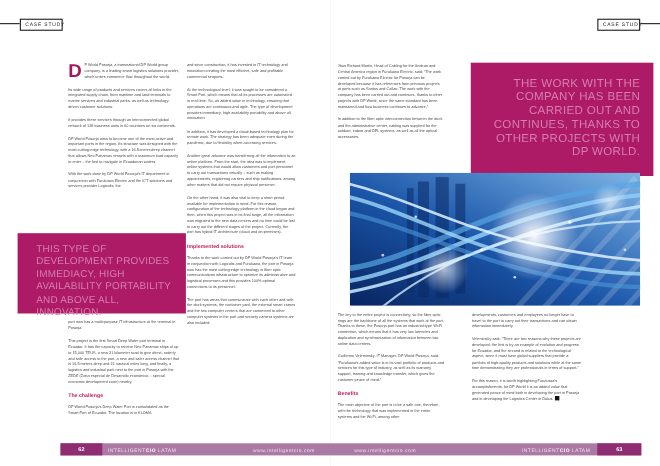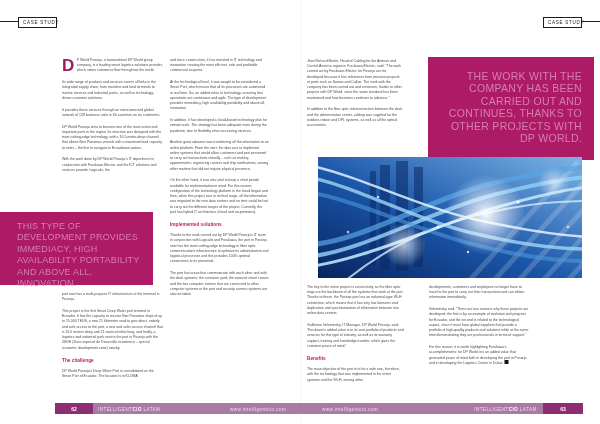--- a/index.html
+++ b/index.html
@@ -26,21 +26,21 @@
   .dropcap{float:left;color:#9f1a5e;font-weight:bold;font-size:34px;line-height:27px;margin:2px 5px 0 0;}
   #col1-top{left:62px;top:57px;width:202px;}
   #col2{left:170px;top:57px;width:198px;}
   #col1-bottom{left:62px;top:291px;width:202px;}
   #col3{left:307px;top:58px;width:192px;}
   #colA{left:307px;top:284px;width:196px;}
   #colB{left:429px;top:284px;width:200px;}
   .endmark{display:inline-block;width:8px;height:8px;background:#141414;margin-left:3px;vertical-align:baseline;}
   
   .quote-box{position:absolute;background:#ad1a66;color:#d77fb0;text-transform:uppercase;}
-  #quote-left{left:0;top:212px;width:153px;height:73px;font-size:9px;line-height:11.4px;
+  #quote-left{left:16px;top:212px;width:153px;height:73px;font-size:9px;line-height:11.4px;
     letter-spacing:0.2px;padding:9px 2px 16px 17px;box-sizing:border-box;text-align:left;}
   #quote-right{left:428px;top:57px;width:166px;height:103px;font-size:10.5px;line-height:12.4px;
     letter-spacing:0.3px;padding:13px 12px 0 6px;box-sizing:border-box;text-align:right;}
   
   .photo{position:absolute;left:318px;top:157px;width:264px;height:121px;}
   .photo svg{display:block;width:100%;height:100%;}
   
   .footer-bar{position:absolute;left:55px;top:403px;width:528px;height:11px;background:#aa79a4;}
   .page-box{position:absolute;top:0;height:11px;background:#8e2d72;}
   #page-box-left{left:0;width:38px;}

